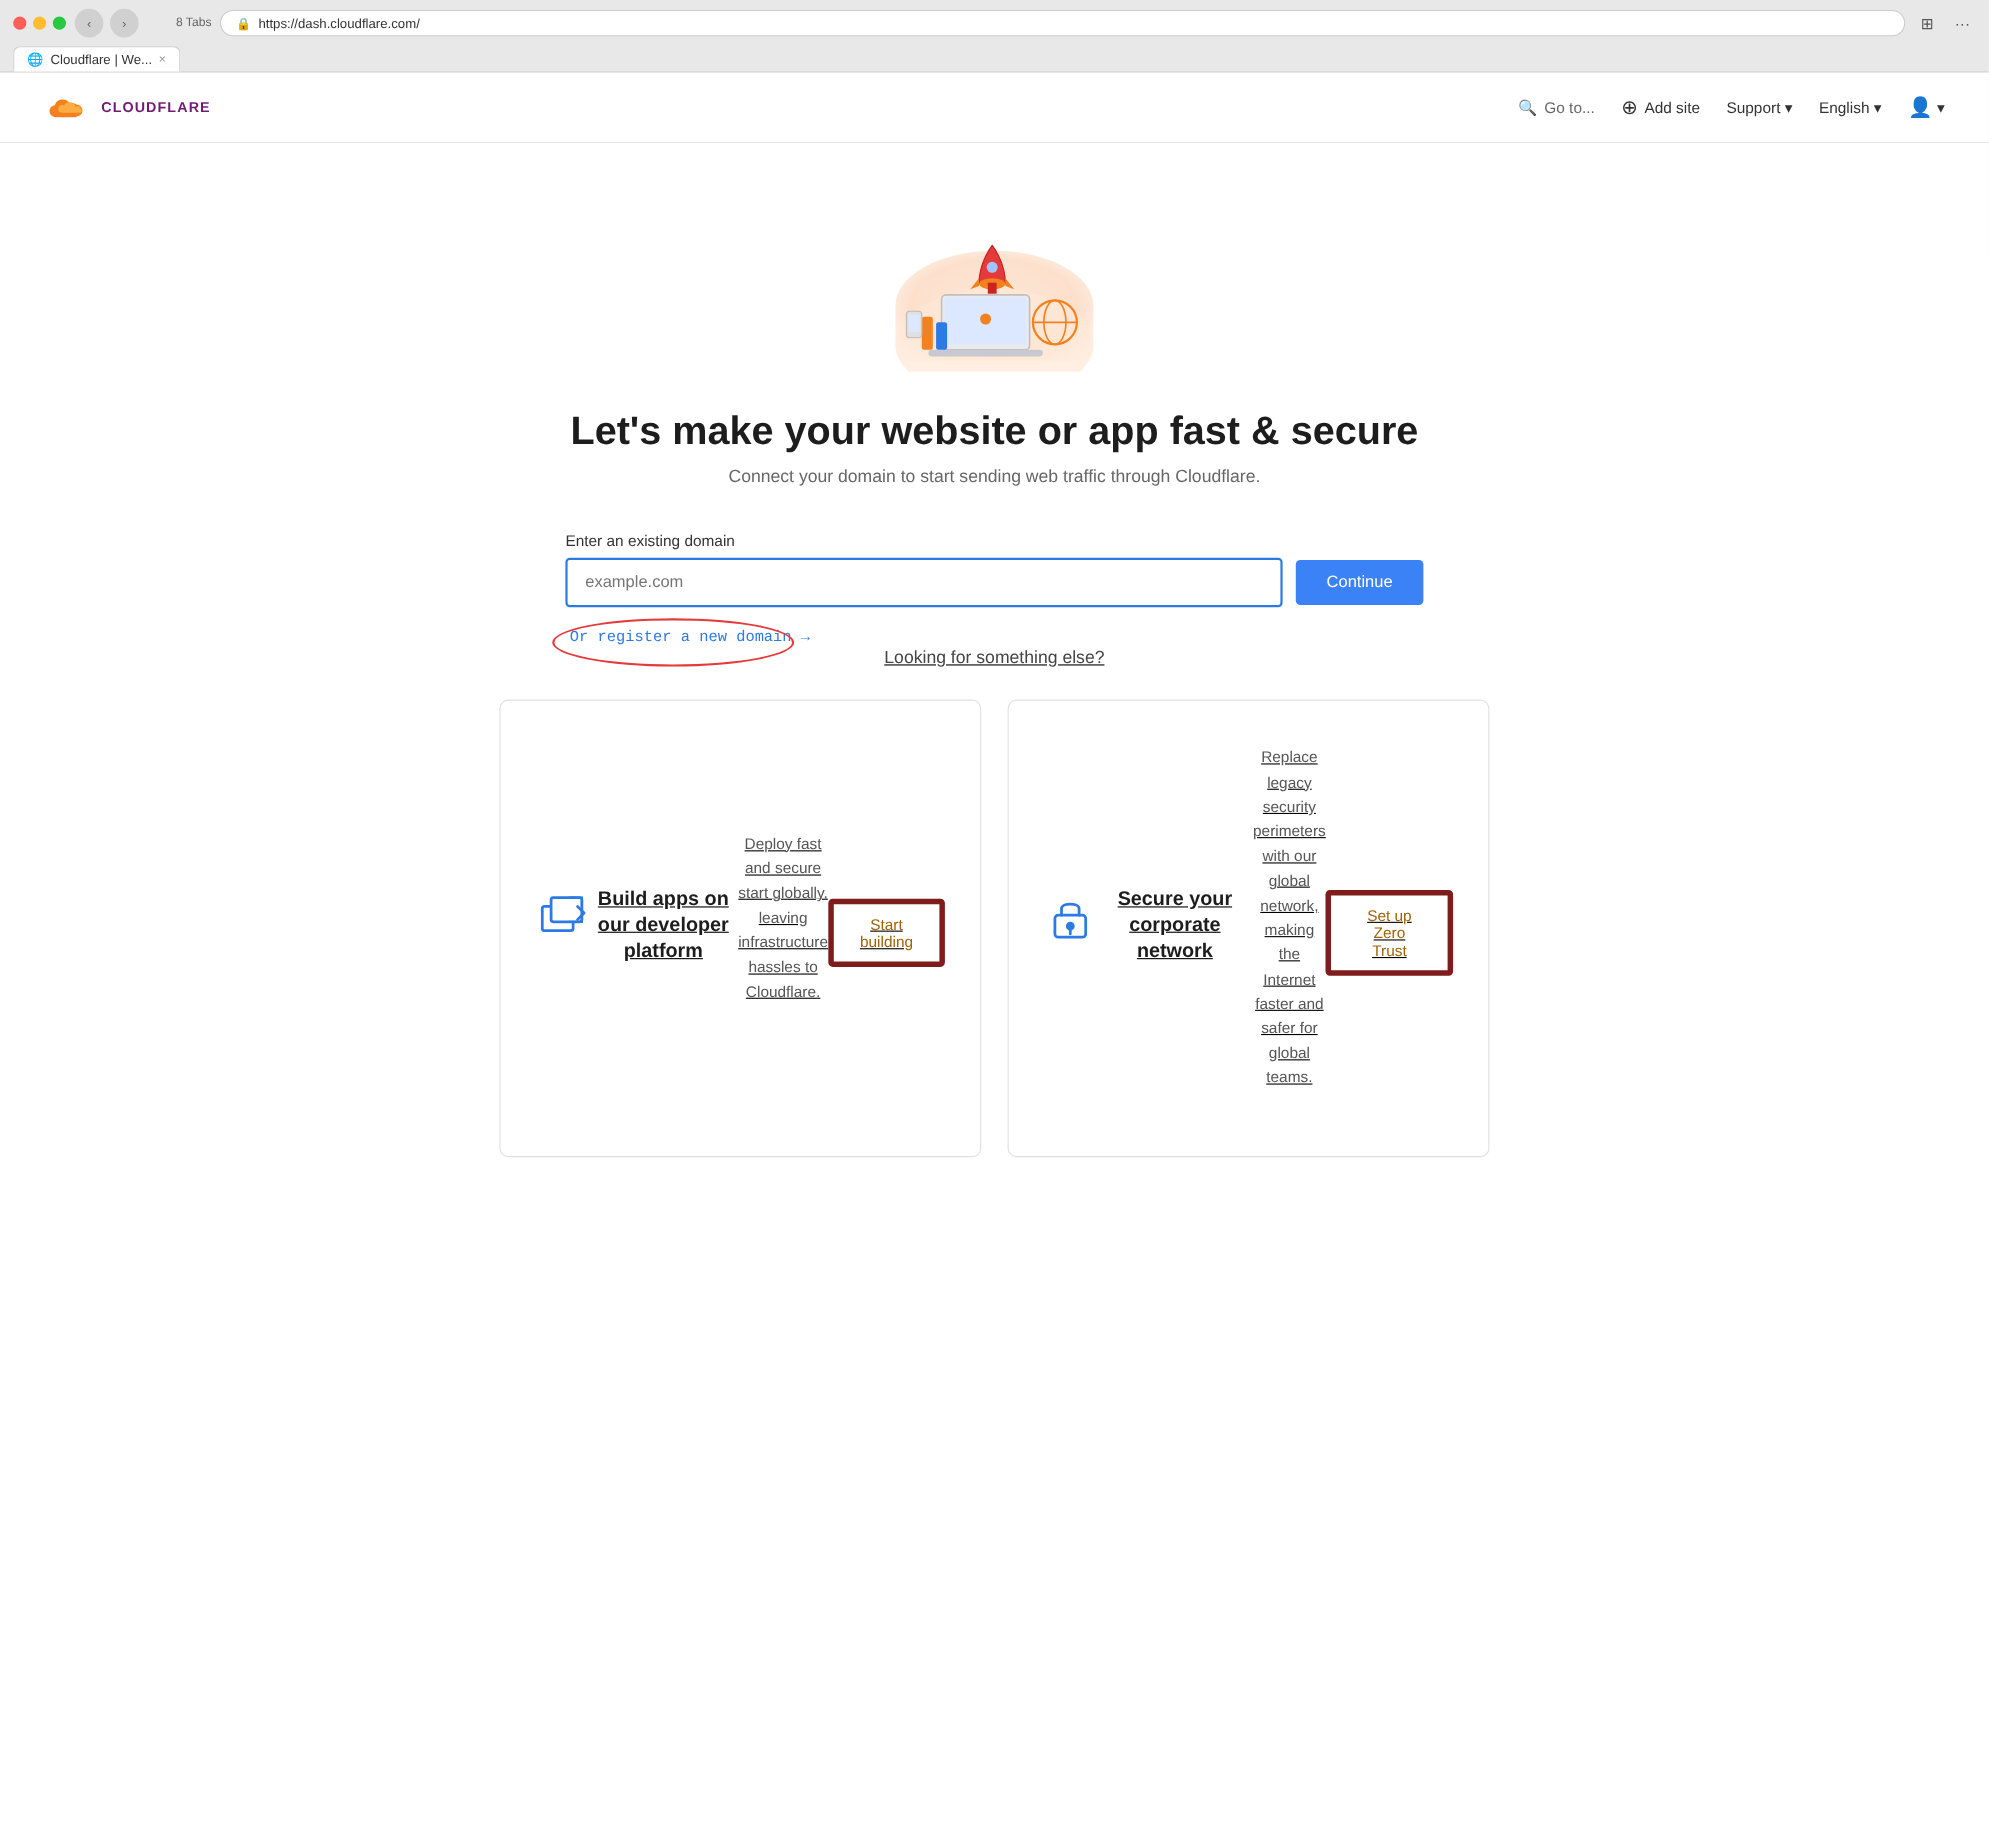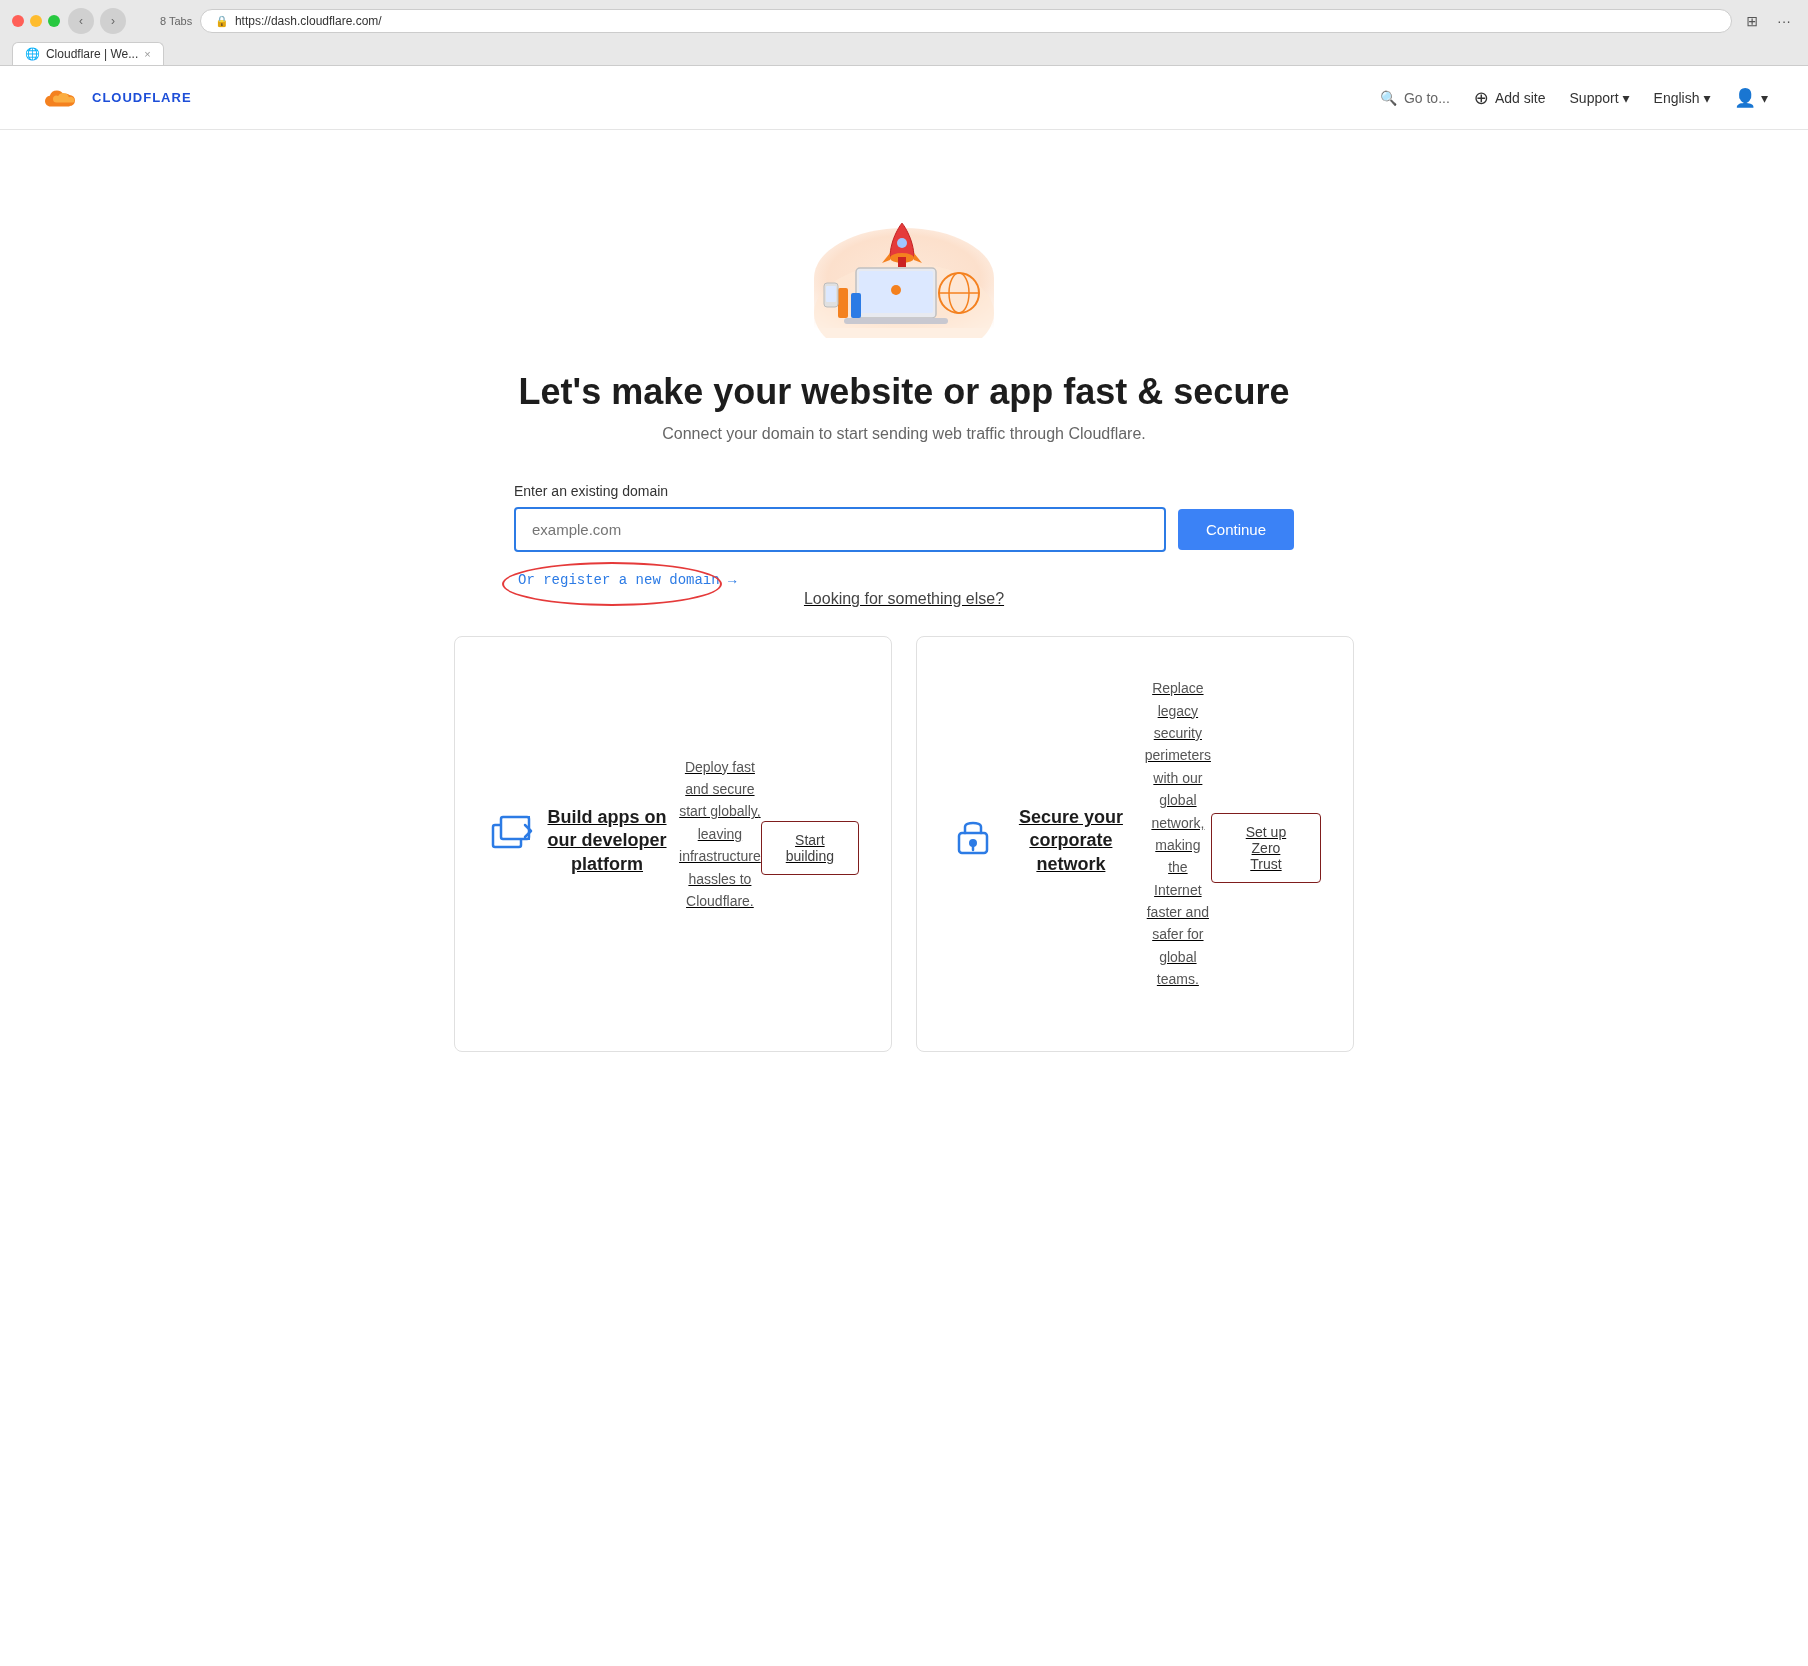--- a/index.html
+++ b/index.html
@@ -72,21 +72,21 @@
       height: 64px;
       justify-content: space-between;
     }
     .cloudflare-logo {
       display: flex; align-items: center; gap: 8px;
     }
     .logo-icon {
       width: 44px; height: 28px;
     }
     .logo-text {
-      font-size: 13px; font-weight: 700; color: #1d4ed8; letter-spacing: 1px; text-transform: uppercase;
+      font-size: 13px; font-weight: 700; color: #701a75; letter-spacing: 1px; text-transform: uppercase;
     }
     .navbar-actions {
       display: flex; align-items: center; gap: 24px;
     }
     .nav-goto {
       display: flex; align-items: center; gap: 6px;
       font-size: 14px; color: #666; cursor: pointer;
     }
     .nav-add-site {
       display: flex; align-items: center; gap: 6px;
@@ -234,22 +234,22 @@
     }
     .card-desc {
       font-size: 14px;
       color: #555;
       line-height: 1.6;
       margin-bottom: 28px;
       flex: 1;
     }
     .card-btn {
       background: #fff;
-      color: #404040;
-      border: 1px solid #7f1d1d;
+      color: #a16207;
+      border: 5px solid #7f1d1d;
       border-radius: 4px;
       padding: 10px 24px;
       font-size: 14px;
       cursor: pointer;
       font-weight: 400;
     }
   </style>
 </head>
 <body>
 

